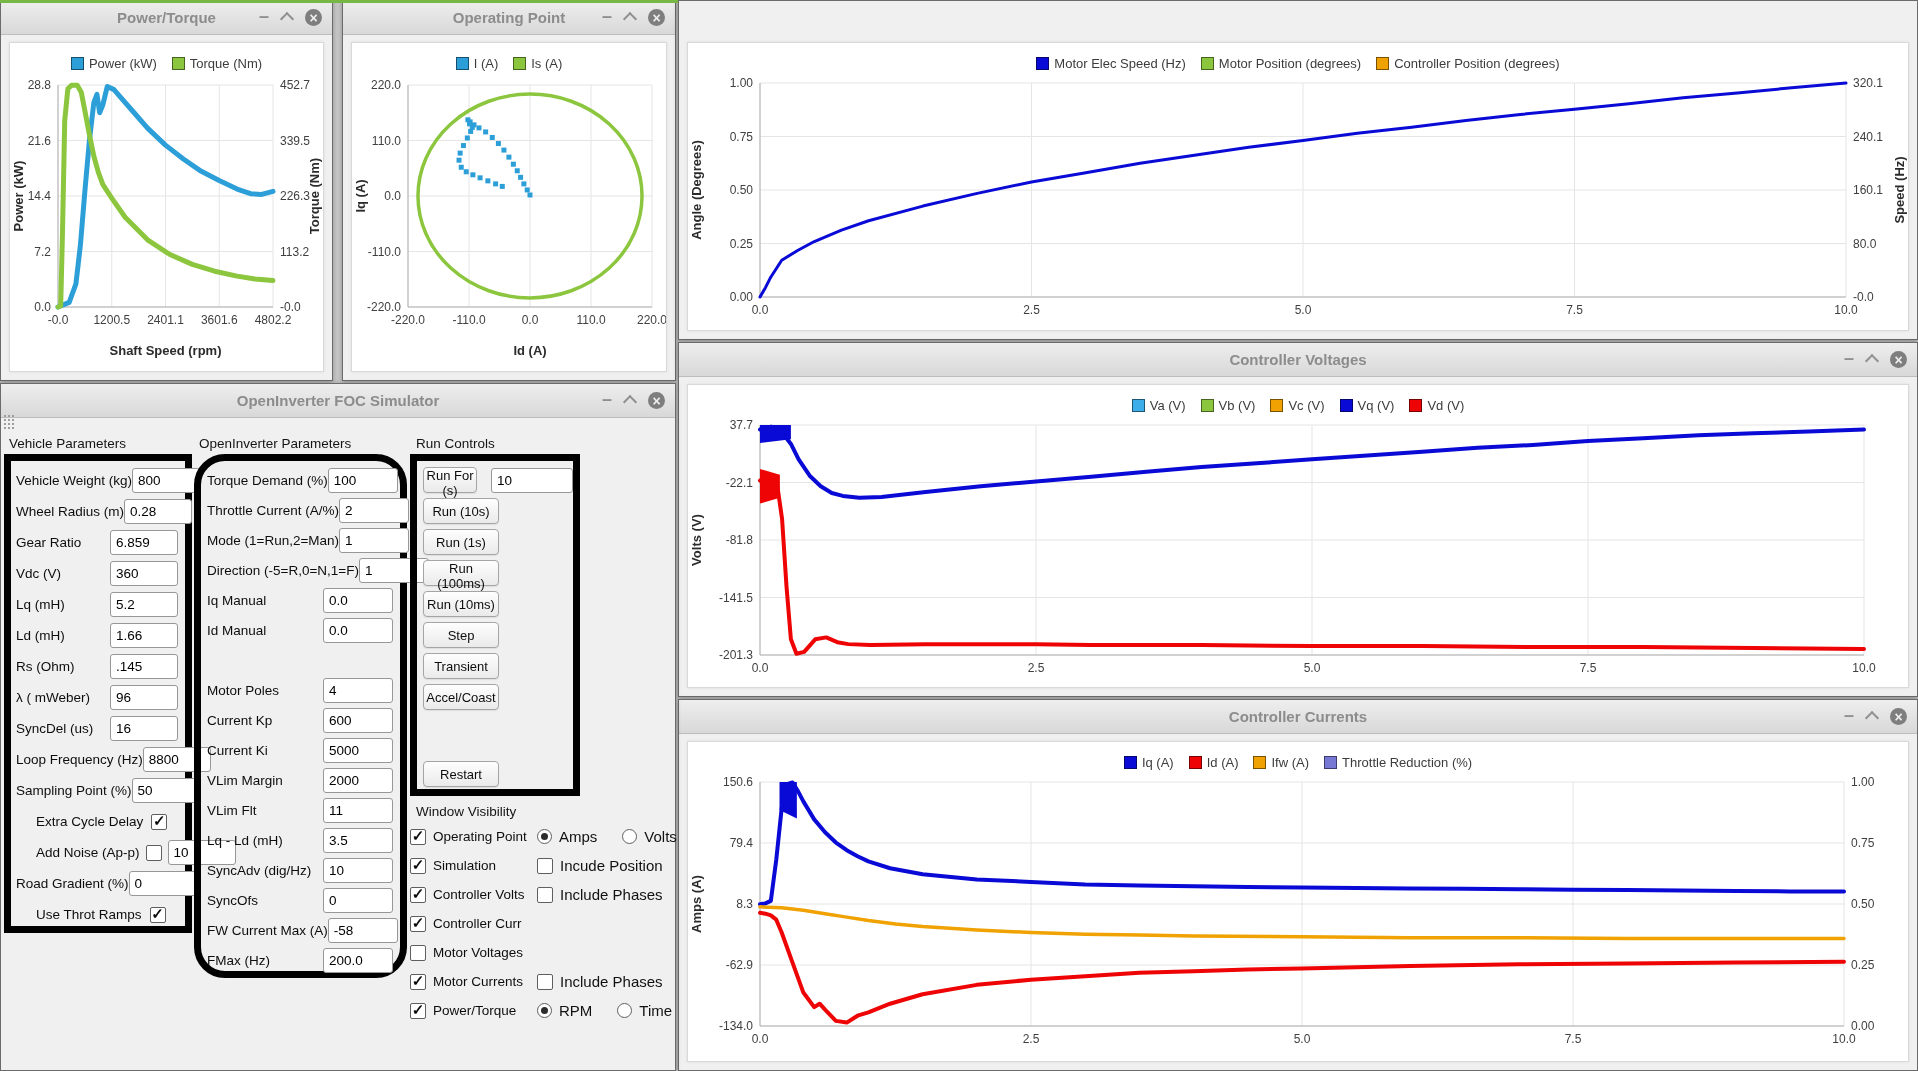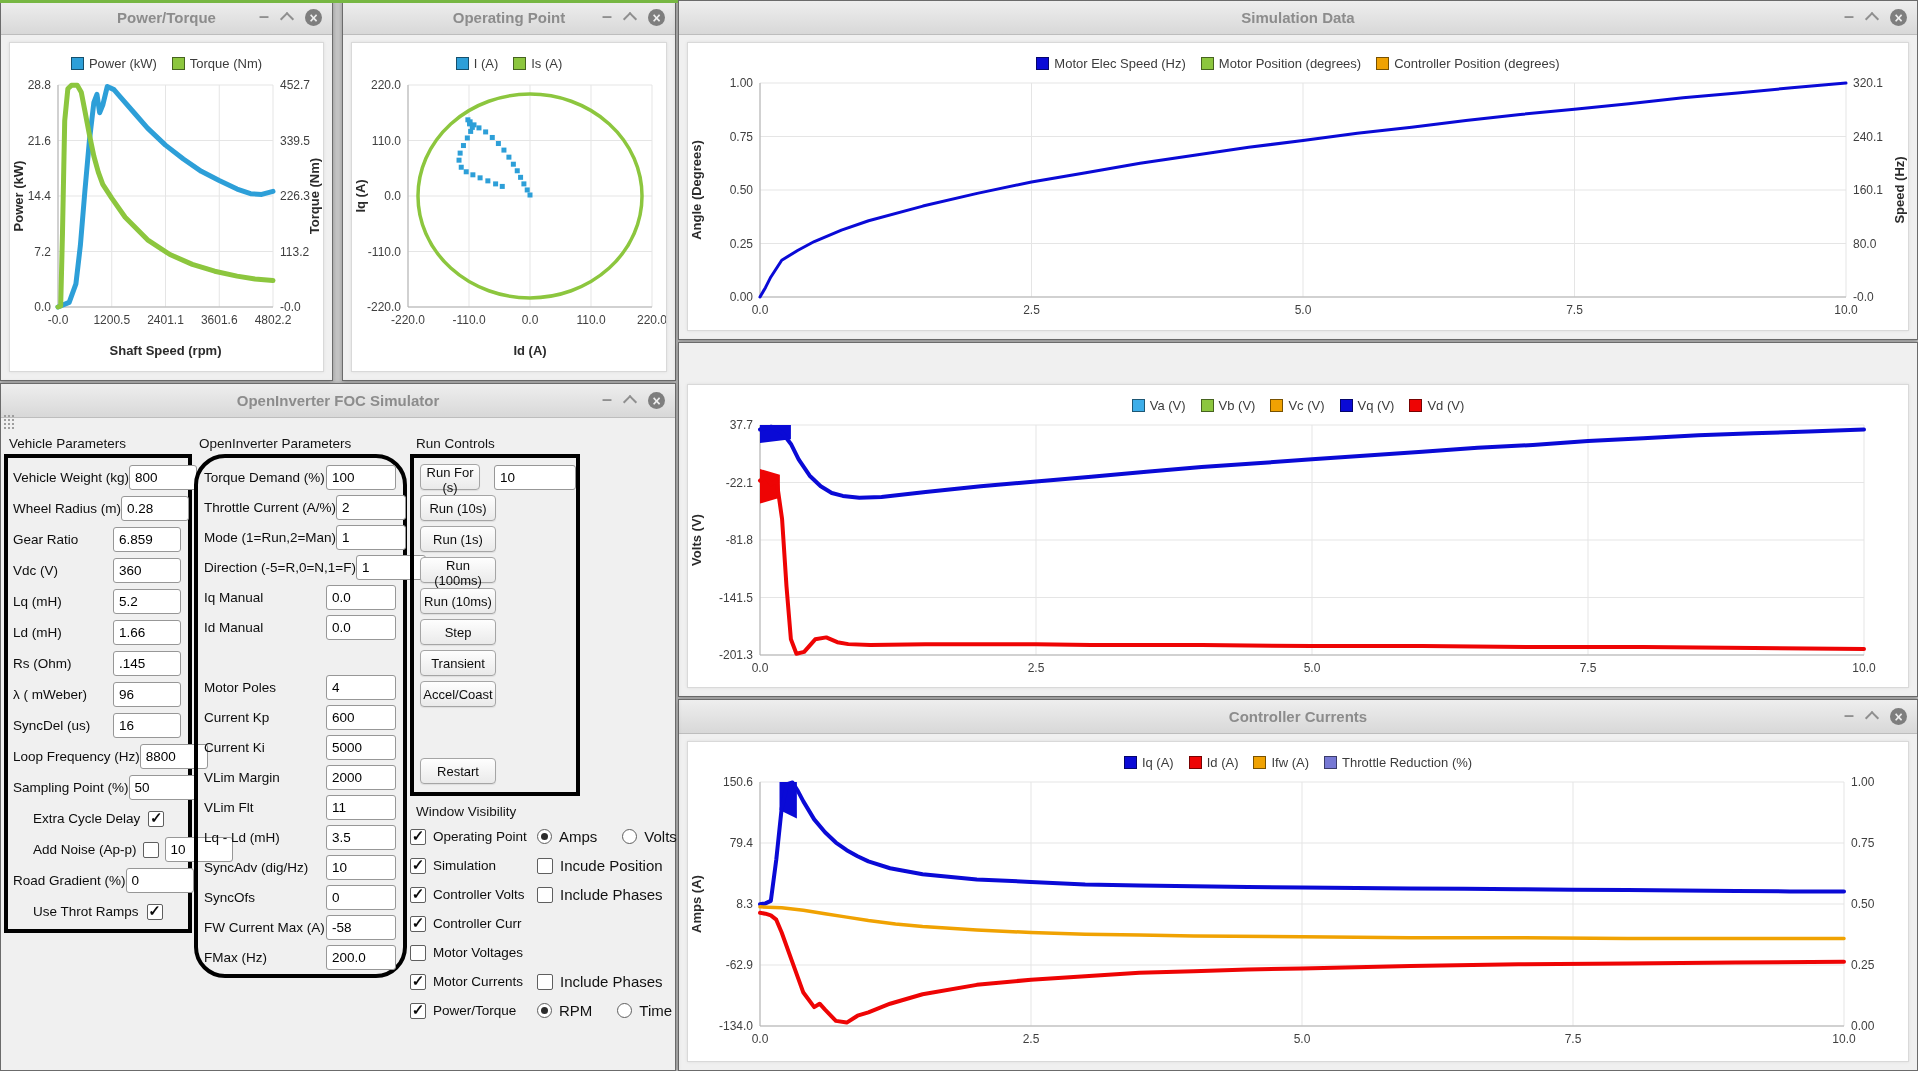--- a/index.html
+++ b/index.html
@@ -26,21 +26,21 @@
   .legend{display:flex;justify-content:center;align-items:center;gap:15px;padding-top:9px;height:23px;
           font-size:13px;color:#3c3c3c;}
   .lgitem{display:flex;align-items:center;white-space:nowrap;}
   .lgsq{width:11px;height:11px;display:inline-block;border:1px solid rgba(0,0,0,.5);margin-right:5px;}
   svg{font-family:"Liberation Sans",sans-serif;display:block;margin:0 auto;}
 
   
   .grip{position:absolute;left:2px;top:30px;width:13px;height:17px;
         background-image:radial-gradient(circle,#9e9e9e 1px,transparent 1.3px);background-size:4px 4px;}
   .heading{position:absolute;font-size:13.5px;color:#141414;white-space:nowrap;}
-  .gframe{position:absolute;border:4px solid #000000;box-sizing:border-box;}
+  .gframe{position:absolute;border:7px solid #000000;box-sizing:border-box;}
   .prow{display:flex;align-items:center;height:31px;}
   .prow.spacer{height:30px;}
   .plabel{font-size:13.5px;color:#0d0d0d;flex:1 1 auto;white-space:nowrap;}
   .fld{margin-left:auto;width:56px;height:21px;border:1px solid #979797;border-radius:3px;background:#fff;
        font-family:"Liberation Sans",sans-serif;font-size:13.5px;color:#000;padding:1px 5px;flex:0 0 auto;}
   #veh-frame{left:3px;top:70px;width:188px;height:479px;padding:4px 7px 0 5px;}
   #oi-frame{left:193px;top:70px;width:213px;height:524px;padding:4px 7px 0 6px;border-radius:31px;}
   #oi-frame .prow{height:30px;}
   #oi-frame .fld{width:58px;}
   .prow.indent{padding-left:20px;}
@@ -206,28 +206,20 @@
         <rect x="118.38181818181819" y="97.30909090909091" width="5" height="5" fill="#2d9fd8"></rect>
         <rect x="125.5909090909091" y="100.33636363636364" width="5" height="5" fill="#2d9fd8"></rect>
         <rect x="133.35454545454547" y="103.36363636363635" width="5" height="5" fill="#2d9fd8"></rect>
         <rect x="141.11818181818182" y="106.39090909090909" width="5" height="5" fill="#2d9fd8"></rect>
         <rect x="147.77272727272725" y="108.91363636363636" width="5" height="5" fill="#2d9fd8"></rect>
       </svg>
   </div>
 </section>
 
 <section class="window" style="left:678px;top:0;width:1240px;height:340px;">
-  <header class="titlebar">
-    <span class="title">Simulation Data</span>
-    <span class="wctl">
-      <span class="wbtn min"></span>
-      <span class="wbtn rest"></span>
-      <span class="wbtn close"></span>
-    </span>
-  </header>
   <div class="card">
     <div class="legend">
         <span class="lgitem">
           <span class="lgsq" style="background: rgb(10, 10, 214);"></span>
           <span>Motor Elec Speed (Hz)</span>
         </span>
         <span class="lgitem">
           <span class="lgsq" style="background: rgb(140, 198, 62);"></span>
           <span>Motor Position (degrees)</span>
         </span>
@@ -265,20 +257,28 @@
         <text x="886.5" y="239" text-anchor="middle" font-size="12" fill="#3f3f3f">7.5</text>
         <text x="1158" y="239" text-anchor="middle" font-size="12" fill="#3f3f3f">10.0</text>
         <text transform="translate(13 115) rotate(-90)" text-anchor="middle" font-size="13" font-weight="bold" fill="#2b2b2b">Angle (Degrees)</text>
         <text transform="translate(1216 115) rotate(-90)" text-anchor="middle" font-size="13" font-weight="bold" fill="#2b2b2b">Speed (Hz)</text>
         <polyline points="72,222 77.43,212.640424867229 82.86,201.94376757263356 93.72,185.23024054982815 110.00999999999999,175.20212433614495 126.30000000000001,166.51109028428615 153.45,155.1458919087785 180.60000000000002,145.7863167760075 234.9,131.07841299593878 289.20000000000005,118.37613245860669 343.5,107.01093408309904 397.8,97.65135895032802 452.09999999999997,88.29178381755702 506.40000000000003,80.26929084661043 560.7,72.24679787566387 615,65.56138706654171 669.3000000000001,58.20743517650735 723.6,52.190565448297406 777.9,45.50515463917527 832.1999999999999,39.48828491096535 886.5,34.13995626366763 940.8000000000001,28.791627616369905 995.1,22.77475788815996 1049.4,18.09497032177446 1103.7,12.746641674476738 1158,8.066854108091237" fill="none" stroke="#0a0ad6" stroke-width="3" stroke-linejoin="round" stroke-linecap="round"></polyline>
       </svg>
   </div>
 </section>
 
 <section class="window" style="left:678px;top:342px;width:1240px;height:355px;">
+  <header class="titlebar">
+    <span class="title">Controller Voltages</span>
+    <span class="wctl">
+      <span class="wbtn min"></span>
+      <span class="wbtn rest"></span>
+      <span class="wbtn close"></span>
+    </span>
+  </header>
   <div class="card">
     <div class="legend">
         <span class="lgitem">
           <span class="lgsq" style="background: rgb(61, 174, 233);"></span>
           <span>Va (V)</span>
         </span>
         <span class="lgitem">
           <span class="lgsq" style="background: rgb(140, 198, 62);"></span>
           <span>Vb (V)</span>
         </span>

